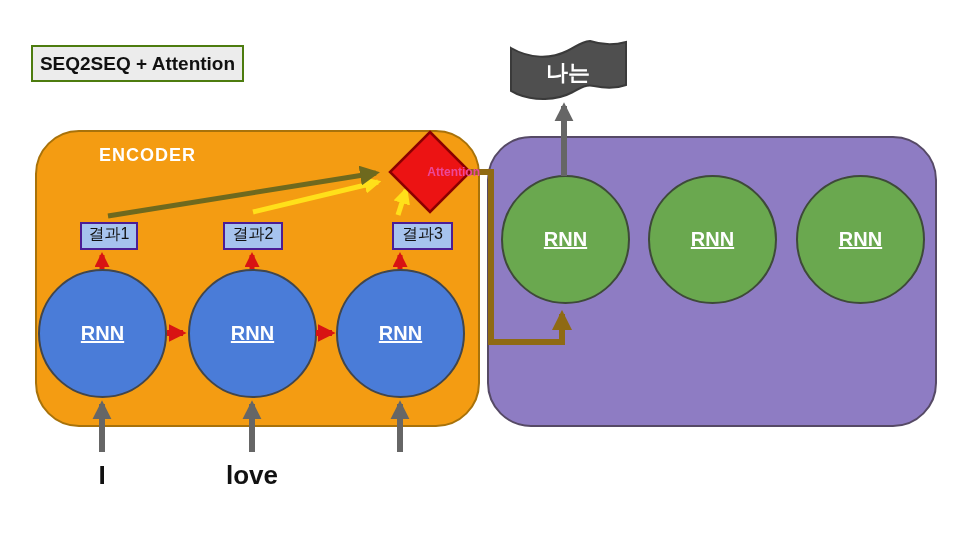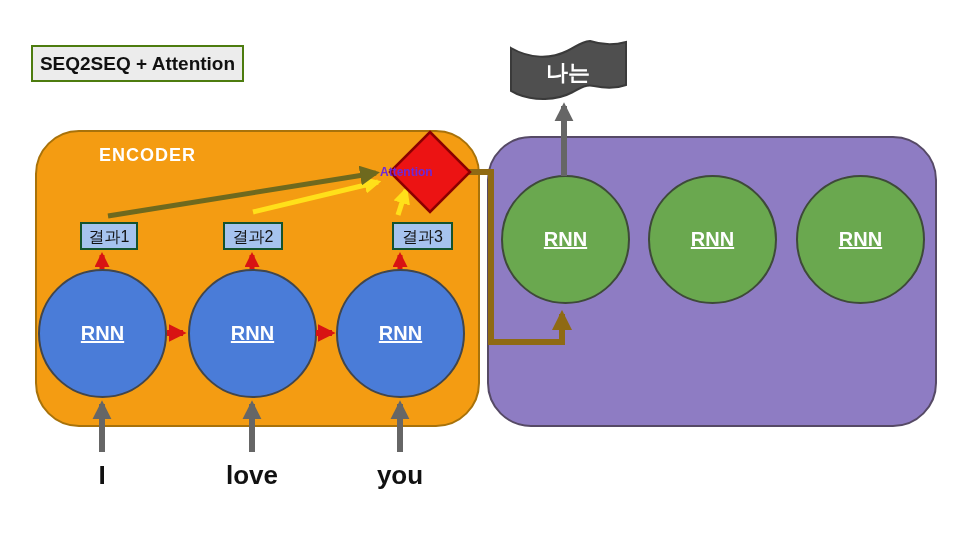--- a/index.html
+++ b/index.html
@@ -38,37 +38,37 @@
   .blue{background:#4A7CD8;border:2px solid #41464D;}
   .green{background:#6AA84F;border:2px solid #3E4A39;}
   .c-b1{left:38px;top:269px;}
   .c-b2{left:188px;top:269px;}
   .c-b3{left:336px;top:269px;}
   .c-g1{left:501px;top:175px;}
   .c-g2{left:648px;top:175px;}
   .c-g3{left:796px;top:175px;}
   
   .kbox{
-    height:24px;background:#A6C3EE;border:2px solid #14532d;
-    display:flex;align-items:flex-end;justify-content:center;
+    height:24px;background:#A6C3EE;border:2px solid #4c1d95;
+    display:flex;align-items:flex-start;justify-content:center;
     font-size:16px;color:#111;z-index:2;
   }
   .k1{left:80px;top:222px;width:54px;}
   .k2{left:223px;top:222px;width:56px;}
   .k3{left:392px;top:222px;width:57px;}
   
   .word{
     top:460px;width:90px;text-align:center;
     font-size:26px;font-weight:bold;color:#111;z-index:2;
   }
   .w1{left:57px;} .w2{left:207px;} .w3{left:355px;}
   
   .attention-label{
-    left:380px;top:165px;width:100px;text-align:left;
-    font-size:12px;font-weight:bold;color:#6d28d9;z-index:7;
+    left:380px;top:165px;width:100px;text-align:right;
+    font-size:12px;font-weight:bold;color:#ec4899;z-index:7;
   }
   .flag-label{
     left:518px;top:58px;width:100px;text-align:center;
     font-size:22px;font-weight:bold;color:#fff;z-index:7;
   }
   
   #overlay{position:absolute;left:0;top:0;z-index:5;pointer-events:none;}
 </style>
 </head>
 <body>
@@ -109,21 +109,20 @@
   </div>
   <div class="abs kbox k2">
     <span>결과2</span>
   </div>
   <div class="abs kbox k3">
     <span>결과3</span>
   </div>
 
   <div class="abs word w1">I</div>
   <div class="abs word w2">love</div>
-  <div class="abs word w3">you</div>
 
   <svg id="overlay" width="960" height="540" viewBox="0 0 960 540">
     <defs>
       <marker id="mGray" viewBox="0 0 10 10" refX="8" refY="5" markerWidth="3.2" markerHeight="3.2" orient="auto">
         <path d="M0,0 L10,5 L0,10 z" fill="#666666"></path>
       </marker>
       <marker id="mRed" viewBox="0 0 10 10" refX="8" refY="5" markerWidth="3" markerHeight="3" orient="auto">
         <path d="M0,0 L10,5 L0,10 z" fill="#D81313"></path>
       </marker>
       <marker id="mOlive" viewBox="0 0 10 10" refX="8" refY="5" markerWidth="4" markerHeight="4" orient="auto">

